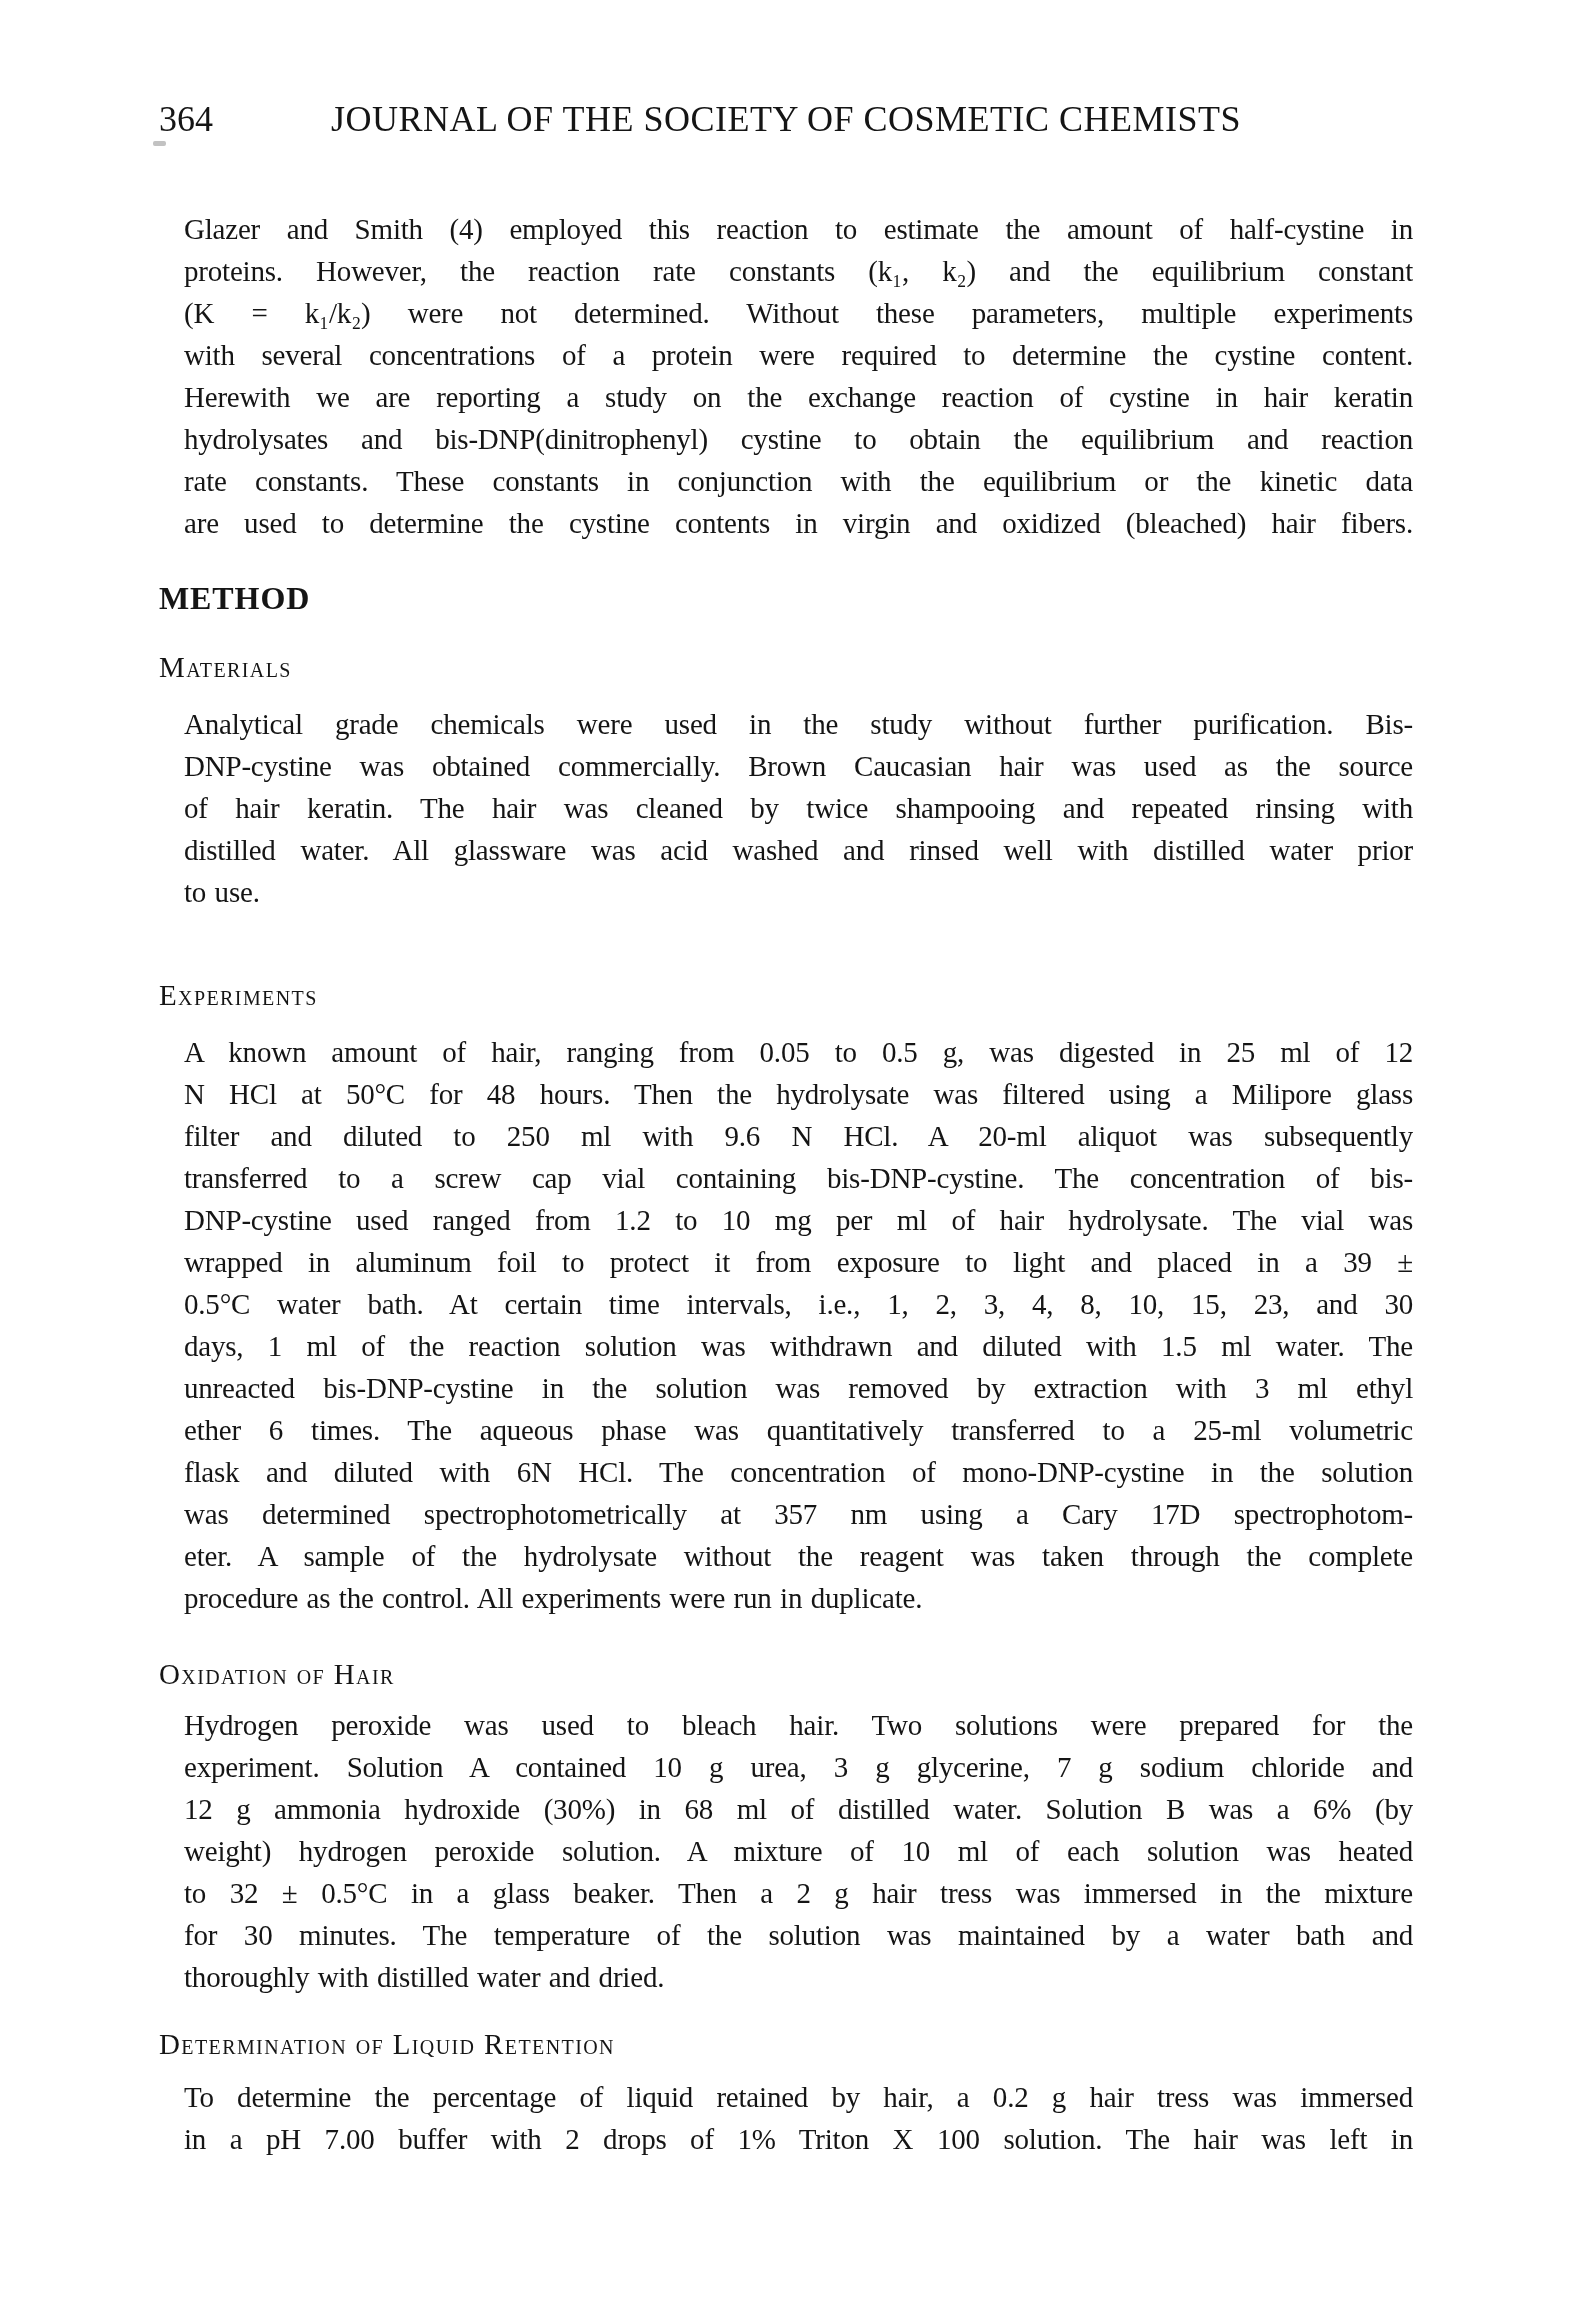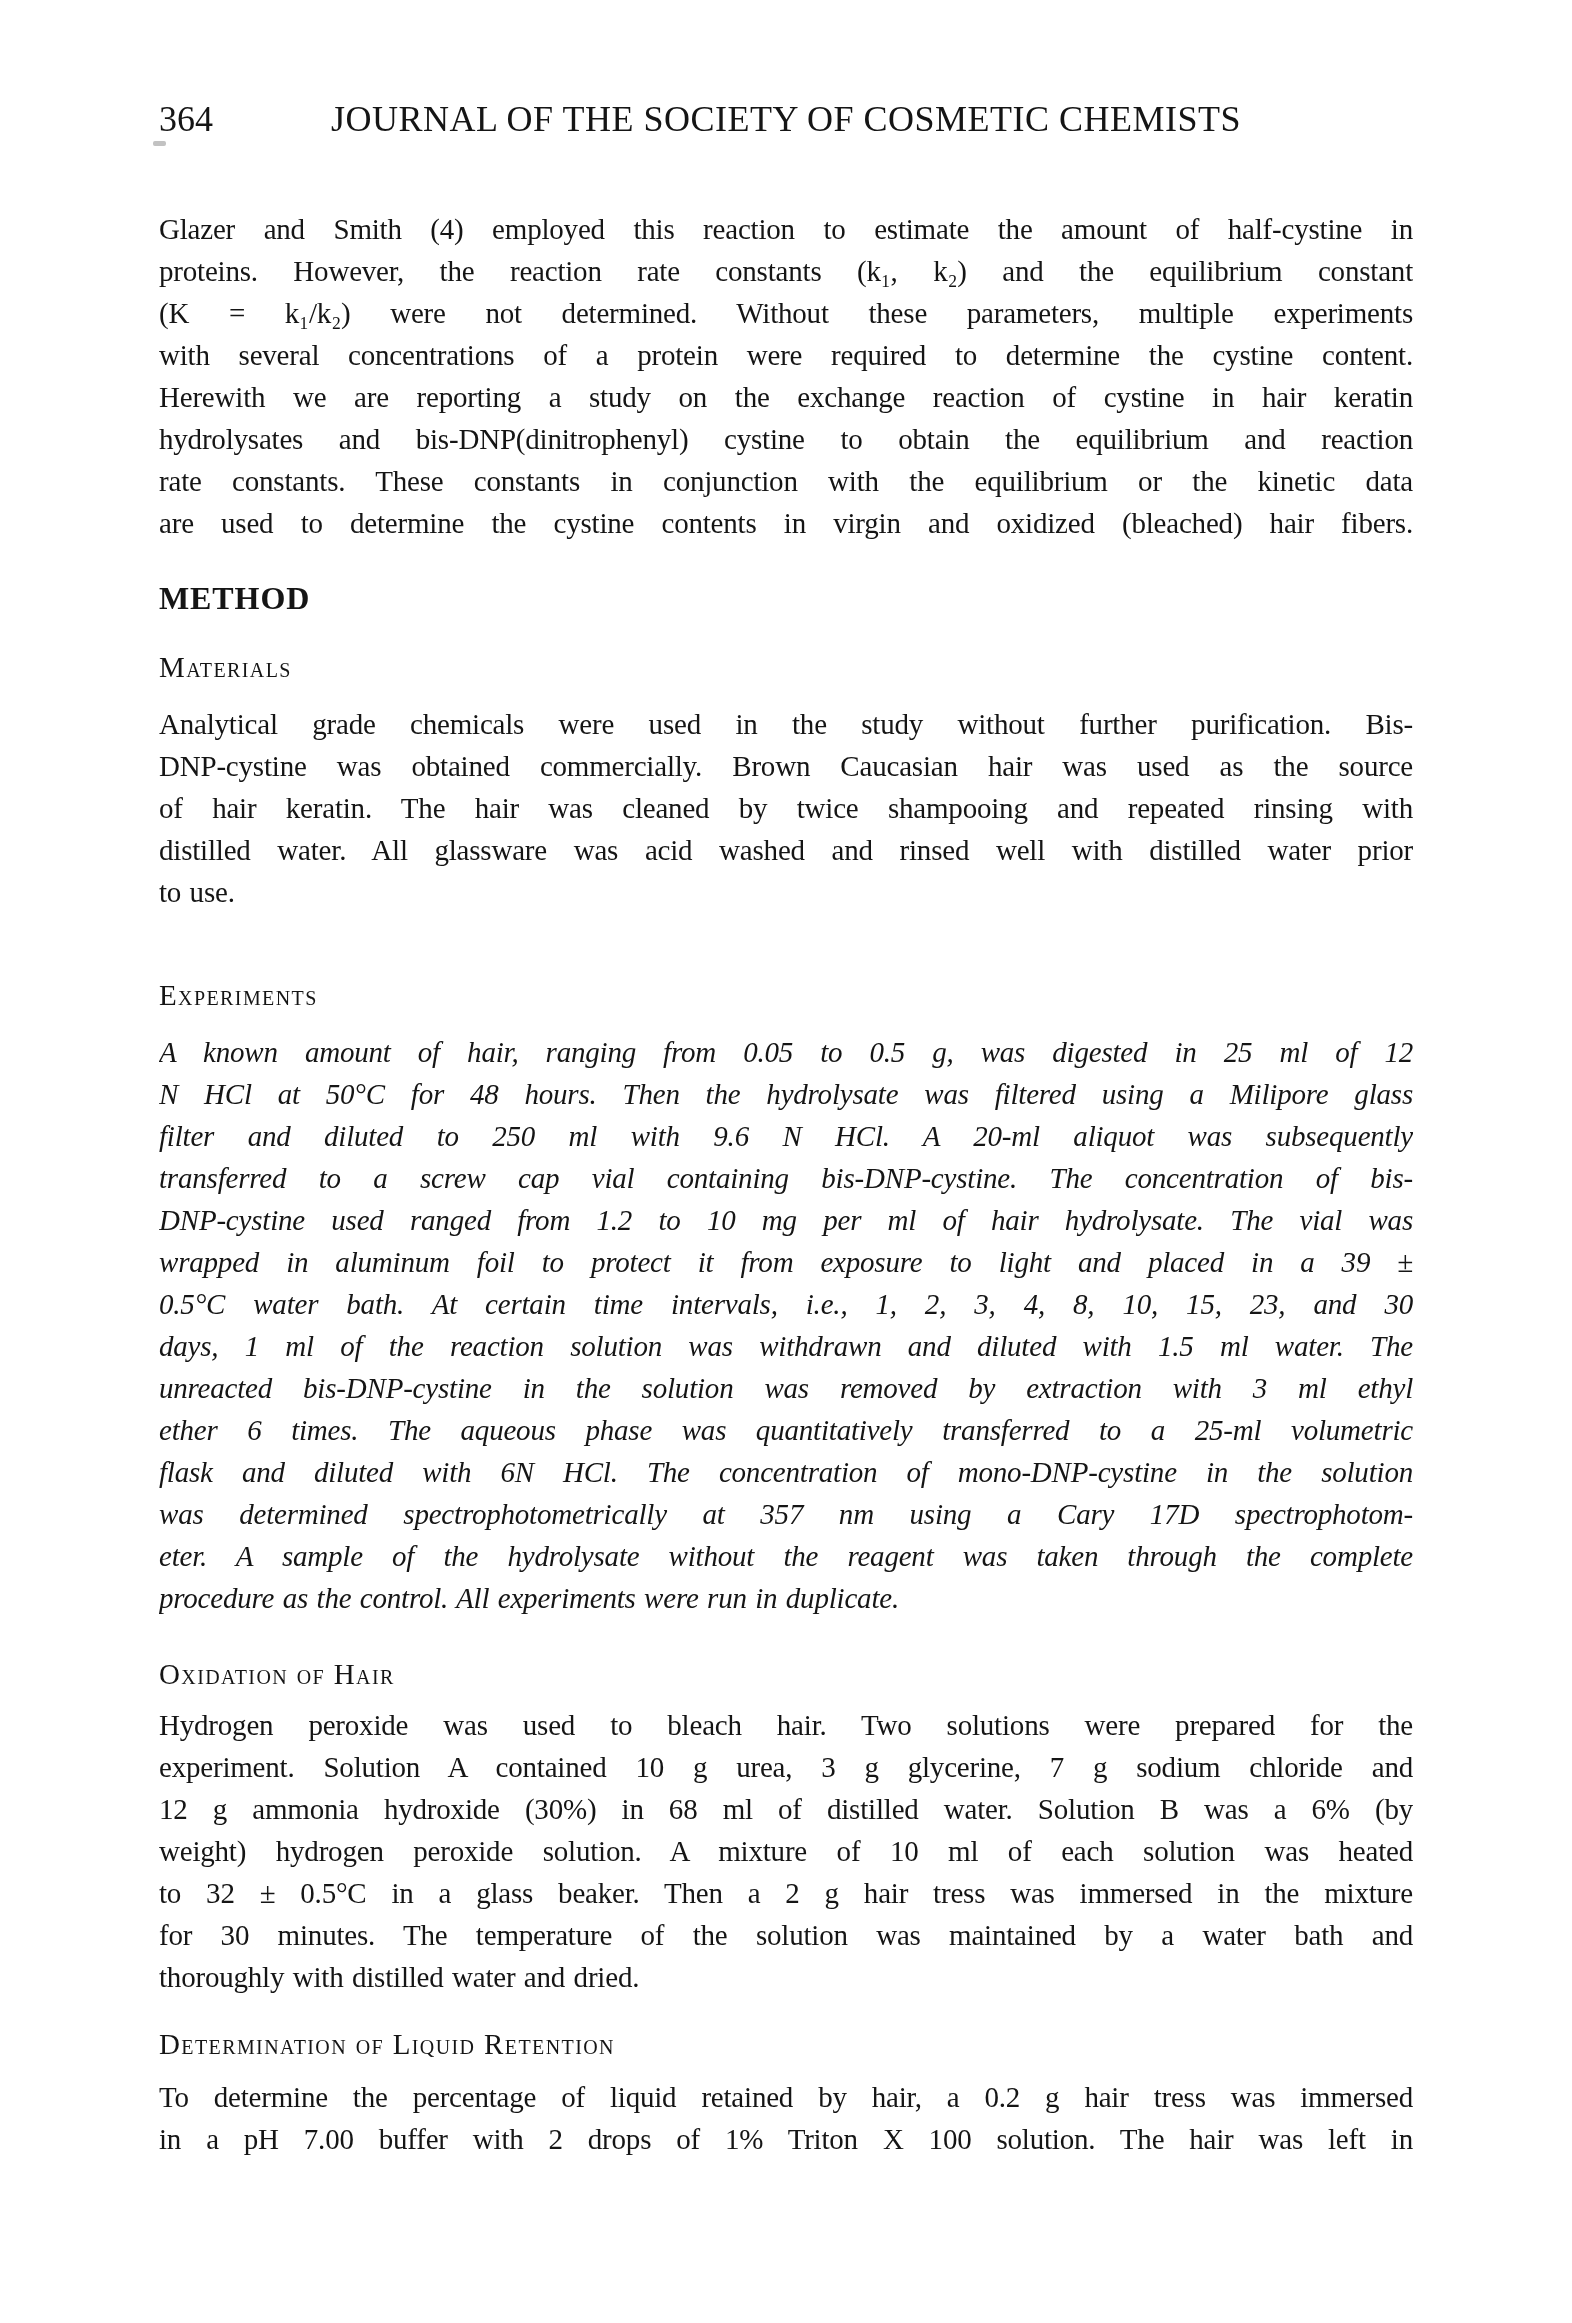--- a/index.html
+++ b/index.html
@@ -32,41 +32,42 @@
   .line {
     font-size: 29px;
     line-height: 42px;
     height: 42px;
     letter-spacing: -0.2px;
     word-spacing: 1.4px;
     text-align: justify;
     text-align-last: justify;
     overflow: hidden;
     white-space: normal;
+    margin-left: 25px;
   }
   .line.short { text-align-last: left; }
   .method-heading {
     font-size: 32px;
     font-weight: 600;
     letter-spacing: 0.9px;
     line-height: 45px;
     margin-top: 32px;
   }
   .subheading {
     font-variant: small-caps;
     font-size: 29px;
     letter-spacing: 1.4px;
     line-height: 37px;
   }
   .subheading.materials    { margin-top: 28px; }
   .subheading.experiments  { margin-top: 64px; }
   .subheading.oxidation    { margin-top: 37px; }
   .subheading.liquid       { margin-top: 28px; }
   .para.materials-para     { margin-top: 17px; }
-  .para.experiments-para   { margin-top: 17px; font-style: italic; }
+  .para.experiments-para   { margin-top: 17px; }
   .para.oxidation-para     { margin-top: 11.2px; }
   .para.liquid-para        { margin-top: 13px; }
   .scan-artifact {
     position: absolute;
     left: 153px;
     top: 141px;
     width: 13px;
     height: 4.7px;
     background: #c2c2c2;
     border-radius: 1.9px;

